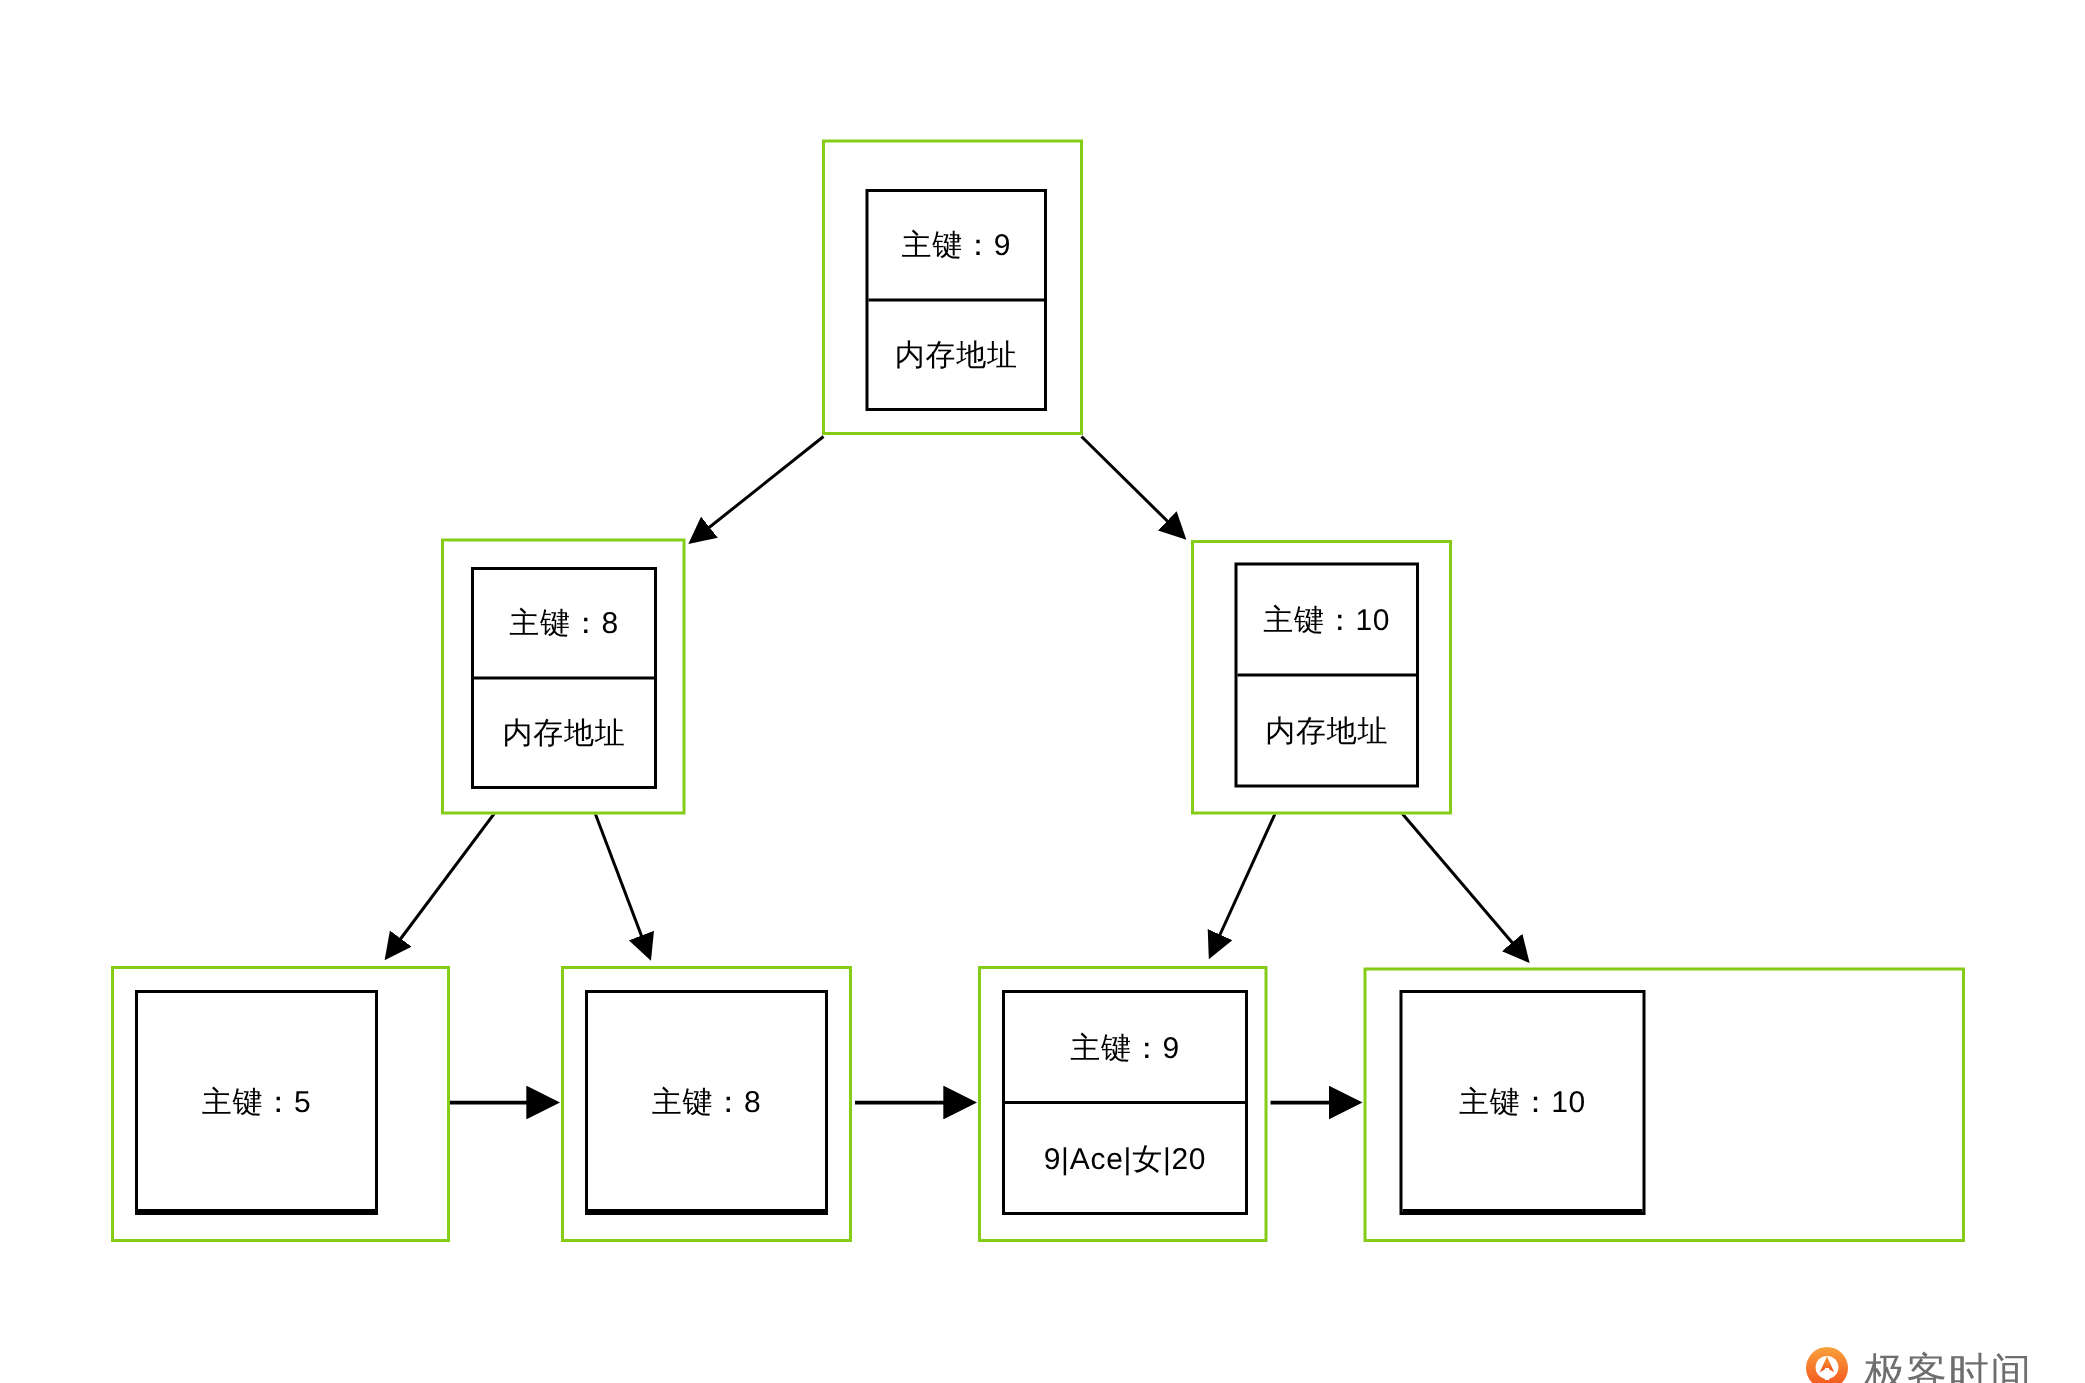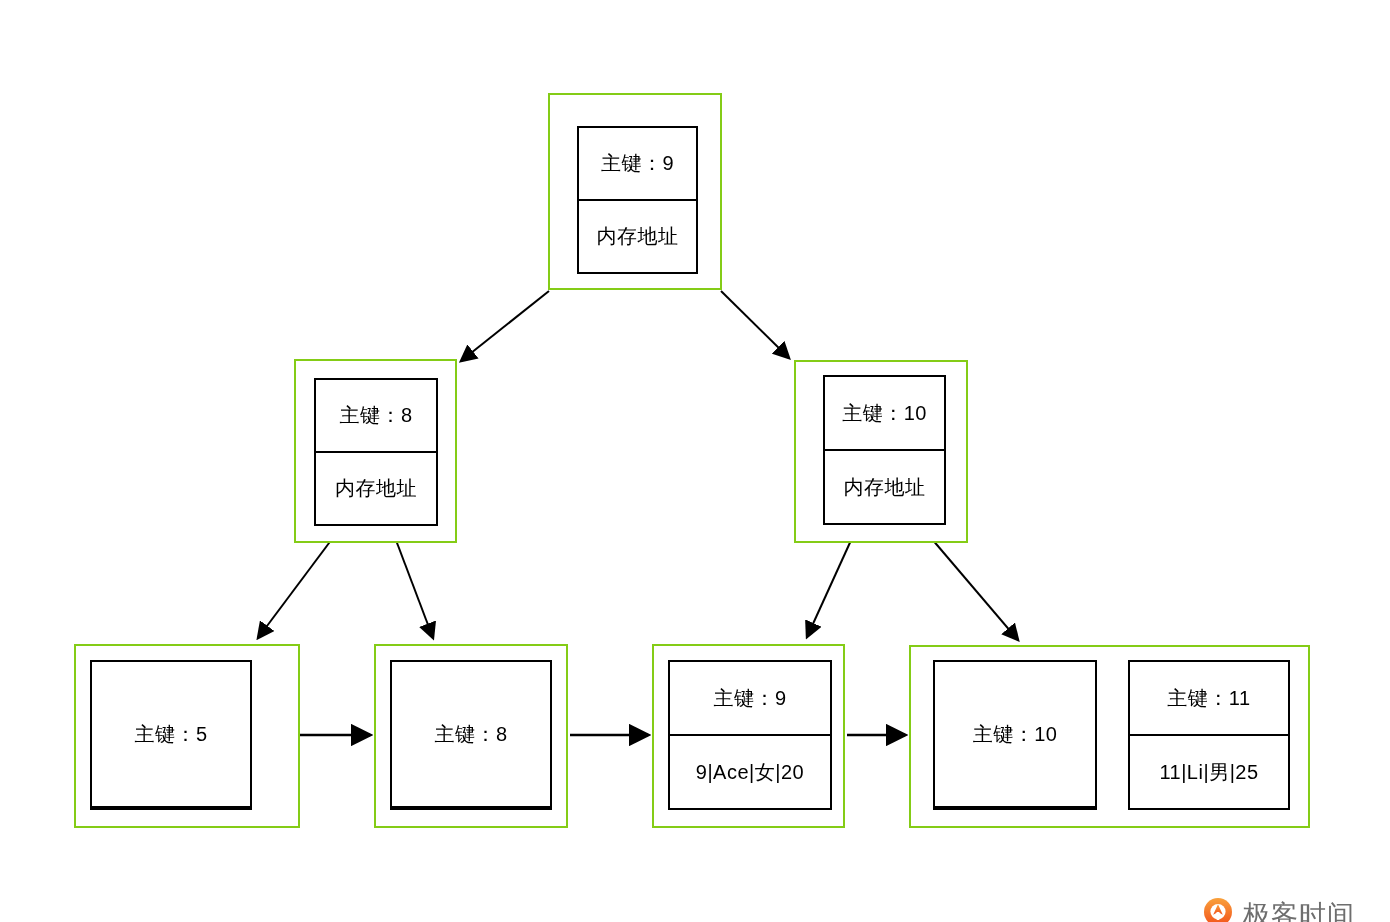--- a/index.html
+++ b/index.html
@@ -124,24 +124,20 @@
     <div class="inner" style="left:14px; top:14px; width:164px; height:150px;">
       <div class="cell top">主键：9</div>
       <div class="cell">9|Ace|女|20</div>
     </div>
   </div>
 
   <div class="outer" style="left:909px; top:645px; width:401px; height:183px;">
     <div class="inner" style="left:22px; top:13px; width:164px; height:150px;">
       <div class="cell top">主键：10</div>
     </div>
-    <div class="inner" style="left:217px; top:13px; width:162px; height:150px;">
-      <div class="cell top">主键：11</div>
-      <div class="cell">11|Li|男|25</div>
-    </div>
   </div>
 
   <div class="logo">
     <svg width="31" height="34" viewBox="0 0 31 34" xmlns="http://www.w3.org/2000/svg">
       <defs>
         <linearGradient id="gk" x1="0" y1="0" x2="0" y2="1">
           <stop offset="0" stop-color="#F9A13C"></stop>
           <stop offset="1" stop-color="#F2511B"></stop>
         </linearGradient>
       </defs>

